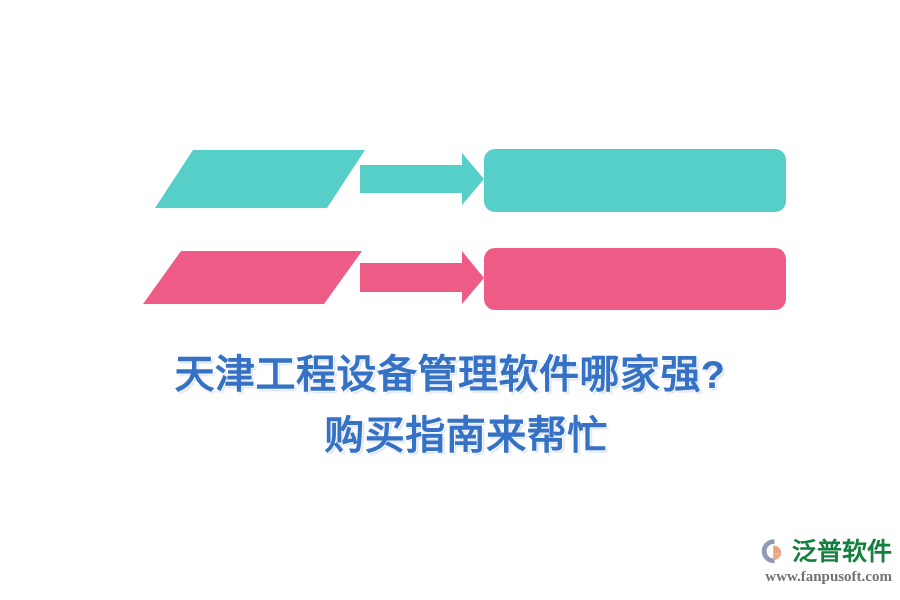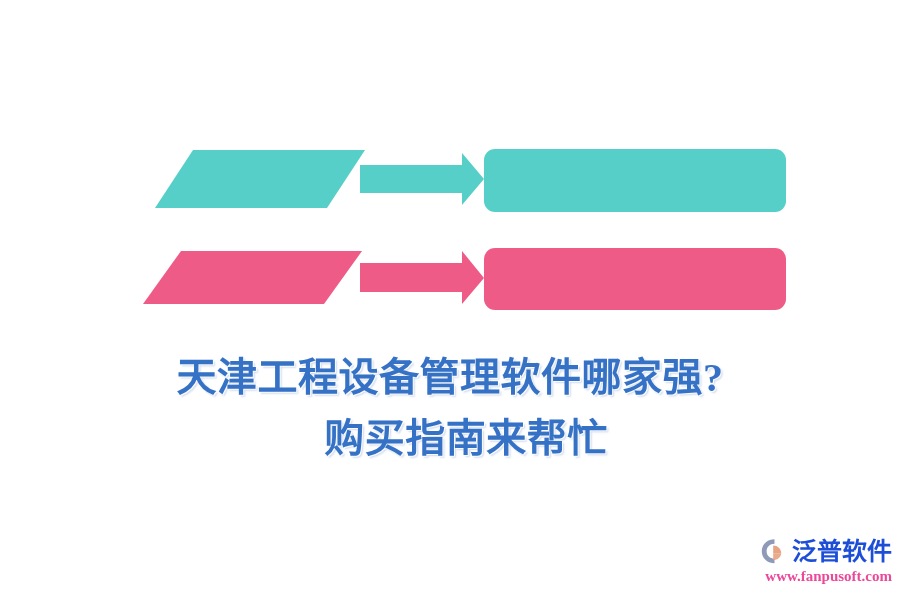--- a/index.html
+++ b/index.html
@@ -48,21 +48,21 @@
     position: absolute;
     left: 0;
     top: 352px;
     width: 900px;
     text-align: center;
     line-height: 1.32;
     letter-spacing: 0.5px;
   }
   .headline-line {
     display: block;
-    font-family: Liberation Serif, serif;
+    font-family: Liberation Mono, monospace;
     font-size: 40px;
     font-weight: 700;
     color: #3572C6;
     text-shadow: 1px 1px 0 rgba(255,255,255,0.85),
                  2px 2px 2px rgba(120,150,200,0.35);
     white-space: nowrap;
   }
   .headline-line.line-2 {
     margin-top: 8px;
     padding-left: 32px;
@@ -85,30 +85,30 @@
     width: 30px;
     height: 28px;
     flex: 0 0 30px;
     margin-right: 2px;
   }
   .logo-mark svg { display: block; }
   .logo-name {
     font-family: "Liberation Sans", "DejaVu Sans", sans-serif;
     font-size: 25px;
     font-weight: 700;
-    color: #1d4ed8;
+    color: #15803d;
     line-height: 1;
     letter-spacing: 0px;
     white-space: nowrap;
   }
   .logo-url {
     font-family: "Liberation Serif", "DejaVu Serif", serif;
     font-size: 15px;
     font-weight: 700;
-    color: #ec4899;
+    color: #737373;
     line-height: 1;
     text-align: right;
     white-space: nowrap;
     margin-top: 1px;
   }
 </style>
 </head>
 <body>
 
 <div class="canvas">

